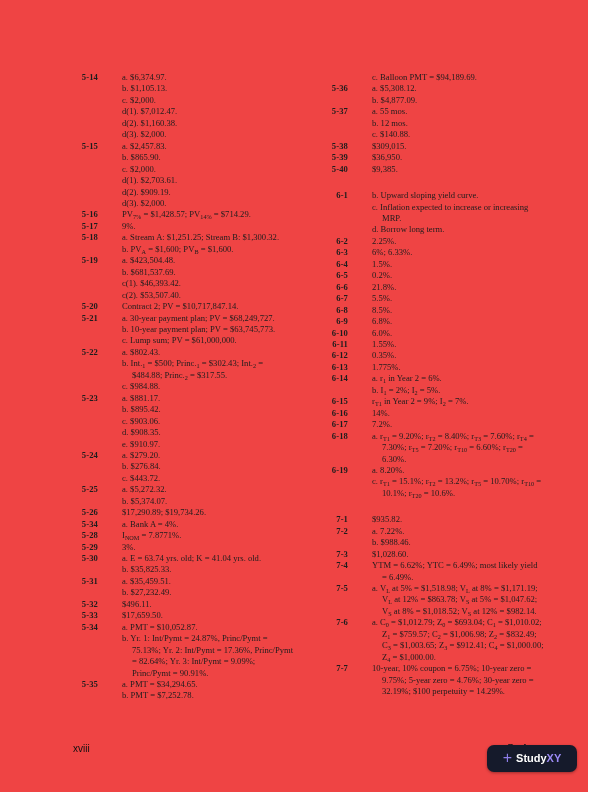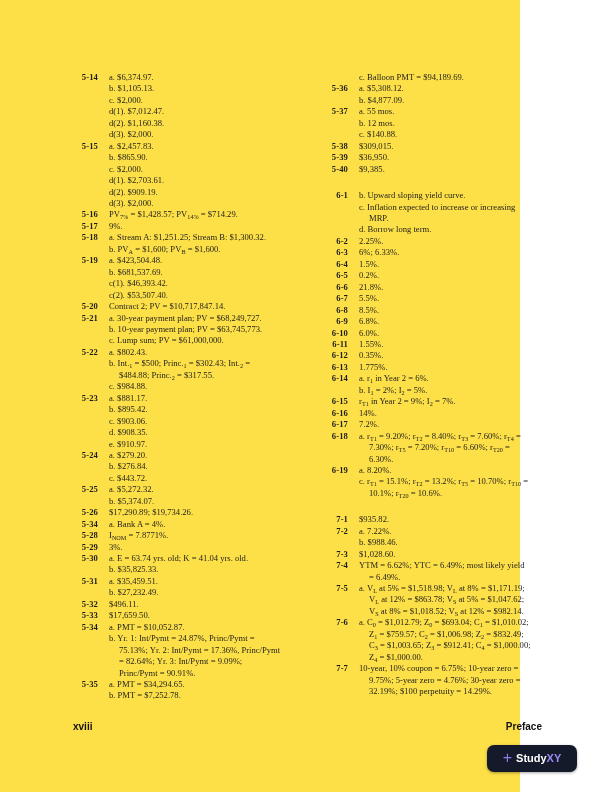--- a/index.html
+++ b/index.html
@@ -3,38 +3,38 @@
 <meta charset="utf-8">
 <title>Preface Answers Page</title>
 <style>
   html,body{margin:0;padding:0;}
   body{
     width:612px;height:792px;background:#ffffff;
     font-family:"Liberation Serif", serif;
     color:#1d1d1d;
     position:relative;overflow:hidden;
   }
-  .page{position:absolute;left:0;top:0;width:520px;height:792px;background:#fde047;}
+  .page{position:absolute;left:0;top:0;width:588px;height:792px;background:#ef4444;}
   .col{position:absolute;top:72px;font-size:8.6px;line-height:11.45px;}
   .col-1{left:73px;width:250px;}
   .col-2{left:323px;width:285px;}
   .group + .group{margin-top:15px;}
   .entry{display:flex;align-items:flex-start;}
   .num{
     flex:none;width:25px;text-align:right;
     font-weight:bold;letter-spacing:0.1px;
   }
-  .lines{margin-left:11px;}
+  .lines{margin-left:24px;}
   .line{white-space:nowrap;}
   .line.cont{padding-left:10px;}
   sub{font-size:6.2px;line-height:0;vertical-align:-1.5px;}
   .folio{
-    position:absolute;top:721px;
+    position:absolute;top:743px;
     font-family:"Liberation Sans", sans-serif;
-    font-weight:bold;font-size:10px;color:#111111;
+    font-weight:normal;font-size:10px;color:#111111;
   }
   .folio-left{left:73px;}
   .folio-right{left:440px;width:102px;text-align:right;}
   .badge{
     position:absolute;left:487px;top:745px;width:90px;height:27px;
     background:#151a2b;border-radius:7px;
     display:flex;align-items:center;justify-content:center;gap:4px;
     box-shadow:0 1px 3px rgba(0,0,0,0.35);
   }
   .badge .plus{

